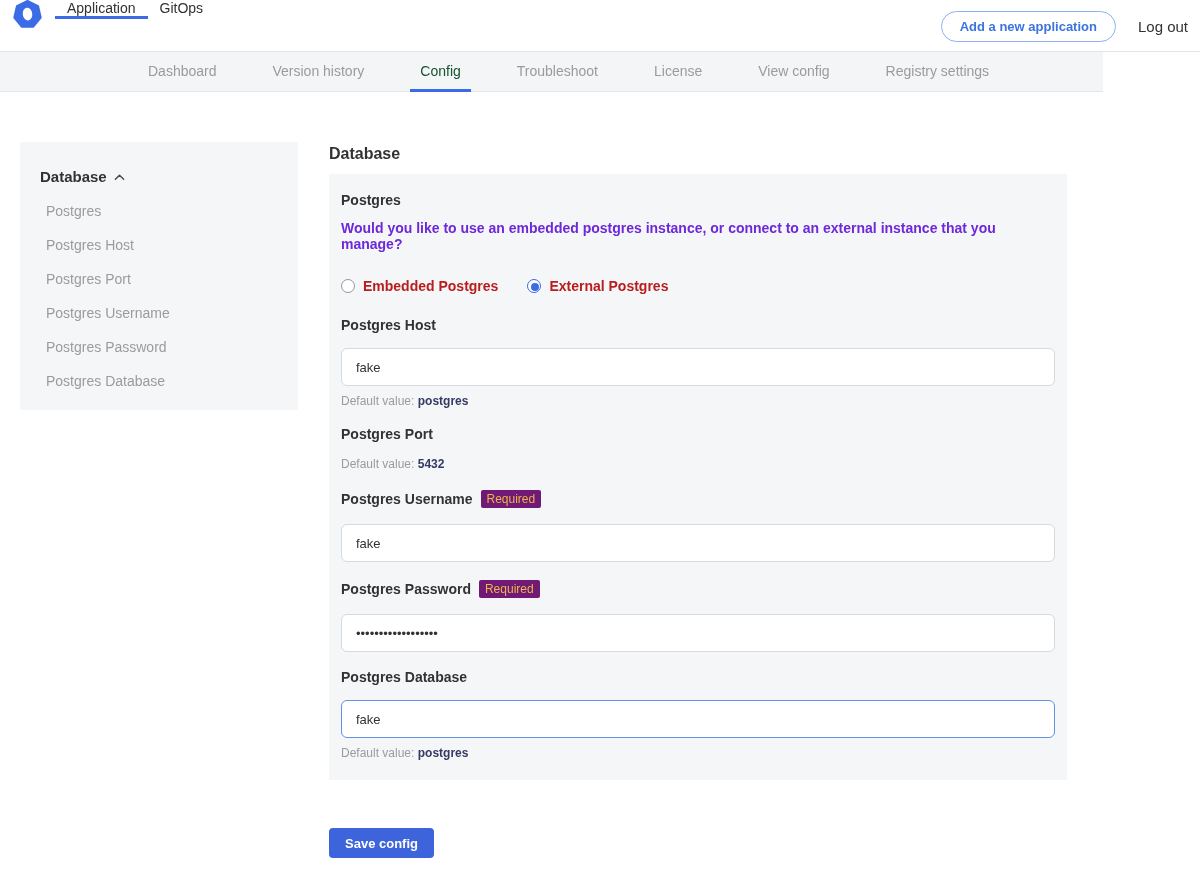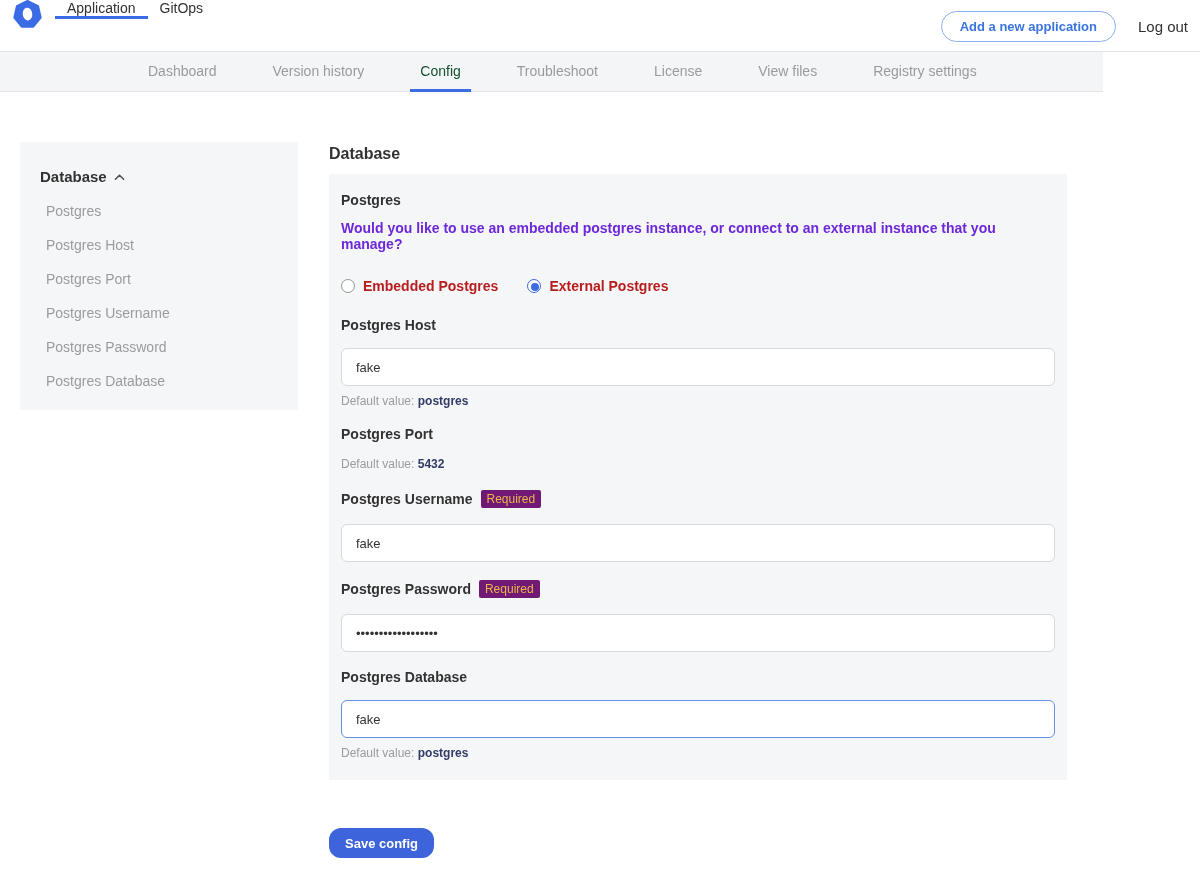--- a/index.html
+++ b/index.html
@@ -59,21 +59,21 @@
     border-radius:2px; line-height:12px; }
   .text-input { width:714px; height:38px; border:1px solid #d6d9dd; border-radius:6px;
     background:#fff; padding:7px 14px; font-size:13px; color:#323232;
     font-family:inherit; outline:none; display:block; }
   .text-input.focused { border:1px solid #6590e8; }
   .default-line { font-size:12px; color:#9b9b9b; margin-top:8px; }
   .default-line b { color:#323b66; font-weight:bold; }
   .spacer-sm { height:19px; } .spacer-md { height:18px; }
 
   .save-btn { position:absolute; left:0; top:683px; background:#3d64da; color:#fff;
-    border:none; border-radius:12px; height:30px; padding:0 16px; font-size:13px;
+    border:none; border-radius:4px; height:30px; padding:0 16px; font-size:13px;
     font-weight:bold; cursor:pointer; font-family:inherit; }
 </style>
 </head>
 <body>
 
 <div class="page">
 
   <div class="topnav">
     <div class="logo-wrap">
       <svg width="29" height="29" viewBox="0 0 28 28">
@@ -90,21 +90,21 @@
       <span class="logout">Log out</span>
     </div>
   </div>
 
   <div class="subnav">
     <div class="subnav-item">Dashboard</div>
     <div class="subnav-item">Version history</div>
     <div class="subnav-item active">Config</div>
     <div class="subnav-item">Troubleshoot</div>
     <div class="subnav-item">License</div>
-    <div class="subnav-item">View files</div>
+    <div class="subnav-item">View config</div>
     <div class="subnav-item">Registry settings</div>
   </div>
 
   <div class="sidebar">
     <div class="sidebar-head">
       <span class="sidebar-title">Database</span>
       <svg class="chev" viewBox="0 0 12 12" fill="none">
         <polyline points="1.5,8 6,3.5 10.5,8" stroke="#4a4a4a" stroke-width="1.6" stroke-linecap="round" stroke-linejoin="round"></polyline>
       </svg>
     </div>

